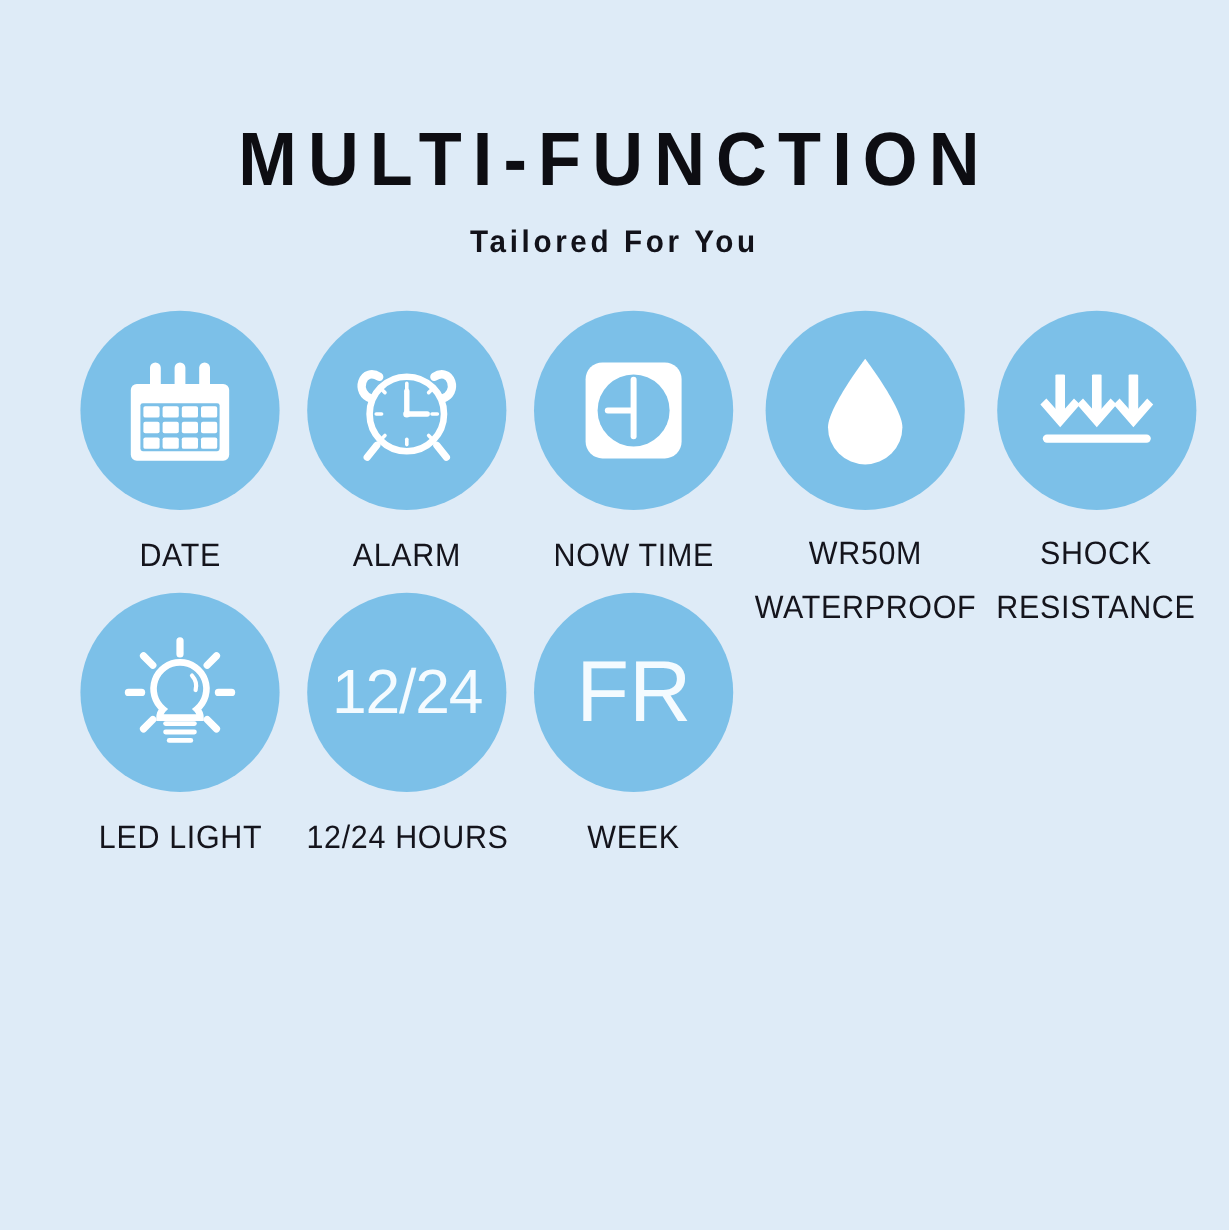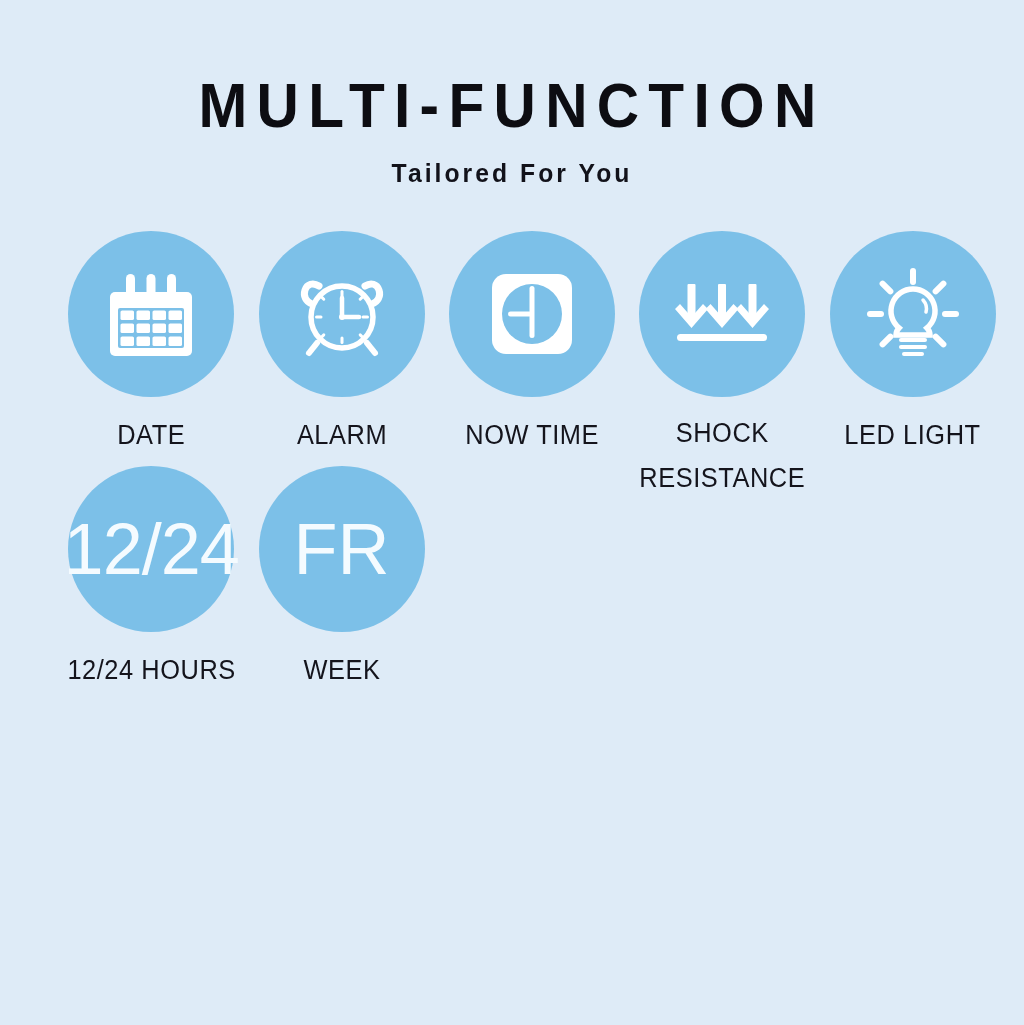--- a/index.html
+++ b/index.html
@@ -19,20 +19,21 @@
     width: 1024px;
     height: 1025px;
     background: #deebf7;
     box-sizing: border-box;
   }
 
   
   .header {
     padding-top: 72px;
     text-align: center;
+    margin-top: 28px;
   }
   .title {
     font-family: "Liberation Sans", sans-serif;
     font-size: 63px;
     font-weight: 700;
     letter-spacing: 10px;
     color: #0d0d12;
     line-height: 1.05;
     transform: scaleX(0.93);
     white-space: nowrap;
@@ -91,21 +92,21 @@
   .label.two-line { margin-top: 14px; }
 
   
   .glyph {
     font-family: "Liberation Sans", sans-serif;
     color: #f4fbff;
     font-weight: 400;
     line-height: 1;
     user-select: none;
   }
-  .glyph-hours { font-size: 72px; letter-spacing: -1px; }
+  .glyph-hours { font-size: 52px; letter-spacing: -1px; }
   .glyph-week  { font-size: 72px; letter-spacing: 0px; }
 </style>
 </head>
 <body>
 
 <div class="poster">
 
   <div class="header">
     <div class="title">MULTI-FUNCTION</div>
     <div class="subtitle">Tailored For You</div>
@@ -187,20 +188,31 @@
             <path d="M26 12h52a14 14 0 0 1 14 14v52a14 14 0 0 1-14 14H26a14 14 0 0 1-14-14V26a14 14 0 0 1 14-14z" fill="#ffffff"></path>
             <circle cx="52" cy="52" r="30" fill="#7cc0e8"></circle>
             <rect x="49.5" y="24" width="5" height="52" rx="2.5" fill="#ffffff"></rect>
             <rect x="28" y="49.5" width="24" height="5" rx="2.5" fill="#ffffff"></rect>
           </svg>
         </span>
       </div>
       <div class="label">NOW TIME</div>
     </div>
 
+    <div class="cell">
+      <div class="circle">
+        <span>
+          <svg width="100" height="100" viewBox="0 0 100 100">
+            <path d="M50 7 C50 7 19 48 19 64 a31 31 0 0 0 62 0 C81 48 50 7 50 7 z" fill="#ffffff"></path>
+          </svg>
+        </span>
+      </div>
+      <div class="label two-line">WR50M
+WATERPROOF</div>
+    </div>
 
     <div class="cell">
       <div class="circle">
         <span>
           <svg width="104" height="104" viewBox="0 0 104 104">
             <g fill="#ffffff">
 
               <rect x="17.5" y="22" width="8" height="38" rx="1"></rect>
               <rect x="48" y="22" width="8" height="38" rx="1"></rect>
               <rect x="78.5" y="22" width="8" height="38" rx="1"></rect>

